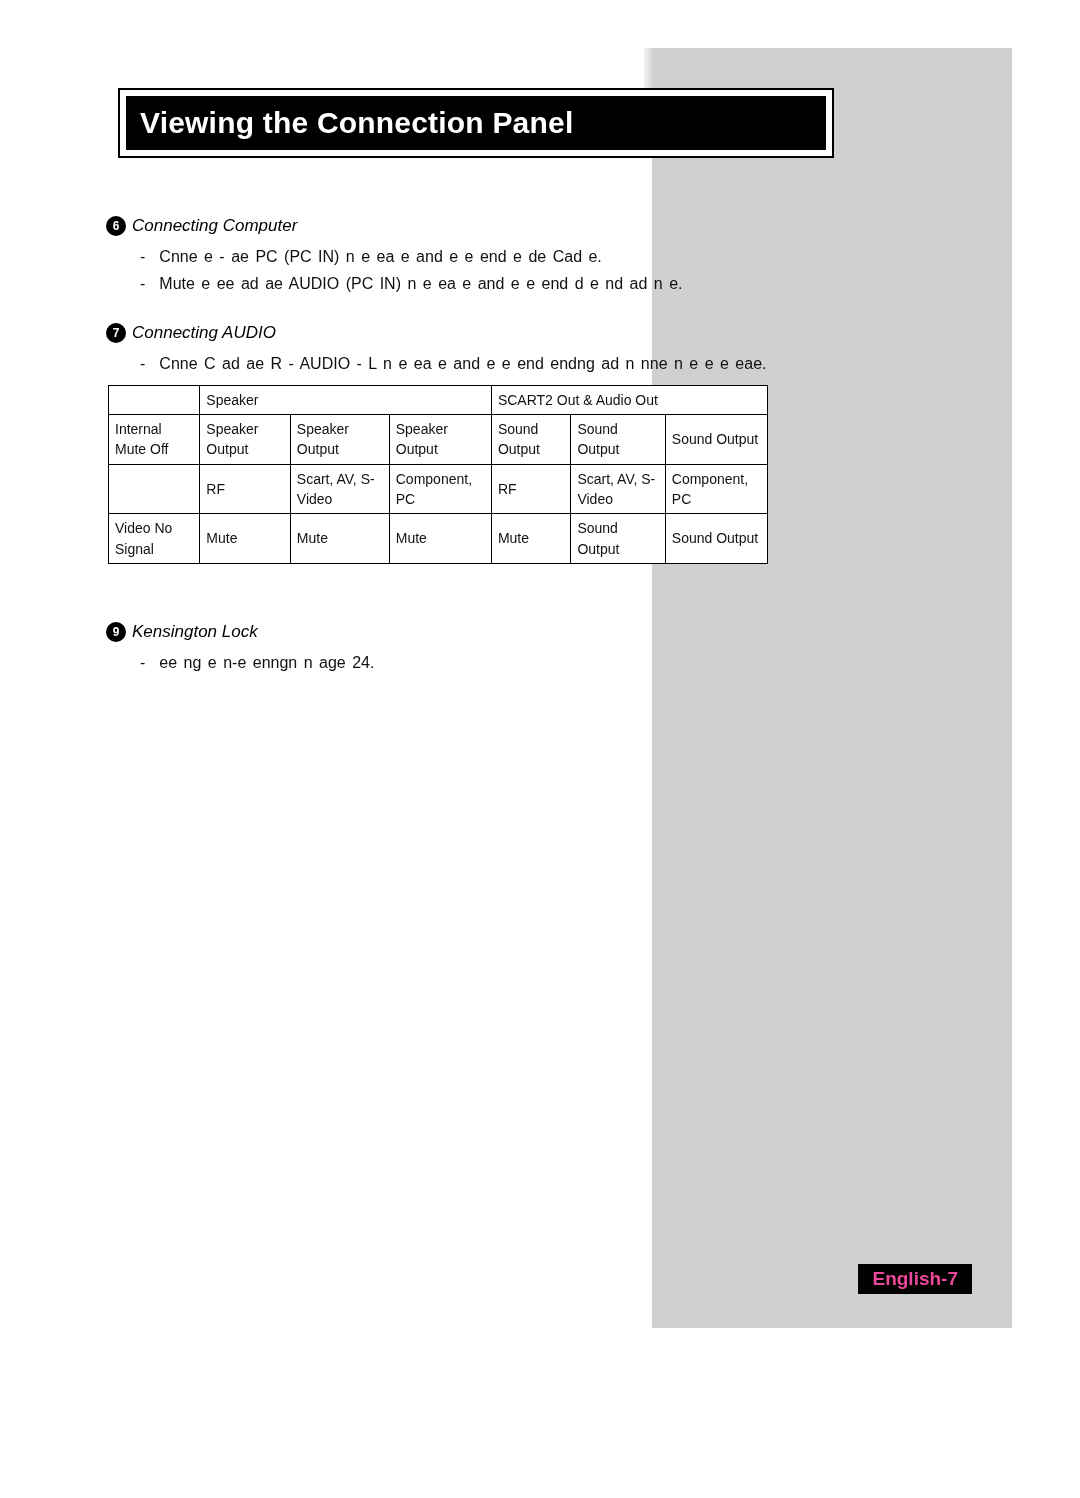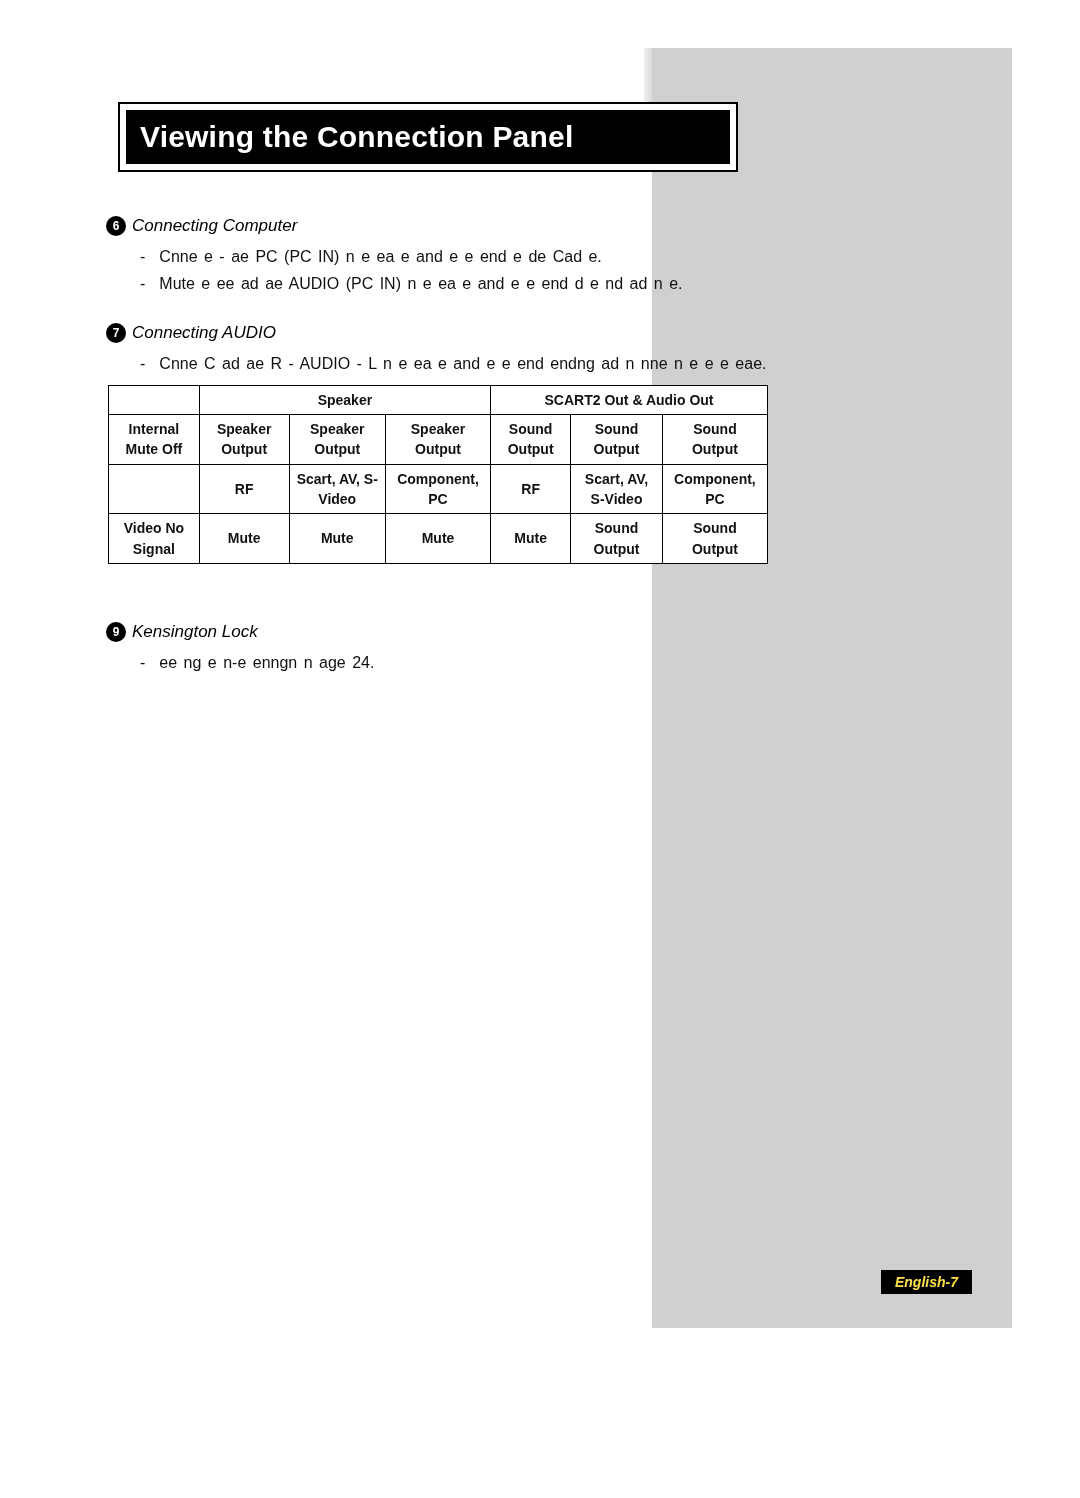--- a/index.html
+++ b/index.html
@@ -22,33 +22,32 @@
     top: 0;
     width: 8px;
     height: 80px;
     background: linear-gradient(to right, rgba(0,0,0,0.05), rgba(0,0,0,0.15));
   }
   .side-panel .page-num {
     position: absolute;
     right: 40px;
     bottom: 34px;
     background: #000;
-    color: #fde047;
-    font-size: 14px;
+    color: #ec4899;
+    font-size: 19px;
     font-weight: bold;
     padding: 4px 14px;
-    font-style: italic;
   }
 
   
   .title-wrap {
     position: absolute;
-    top: 102px;
+    top: 88px;
     left: 118px;
-    width: 620px;
+    width: 716px;
     border: 2px solid #000;
     background: #fff;
   }
   .title-bar {
     margin: 6px;
     background: #000;
     color: #fff;
     font-size: 30px;
     font-weight: 900;
     padding: 10px 14px;
@@ -87,22 +86,22 @@
     margin-top: 10px;
     margin-left: 2px;
     font-size: 14px;
     background: #fff;
     position: relative;
     z-index: 2;
   }
   table.audio th, table.audio td {
     border: 1px solid #000;
     padding: 4px 6px;
-    text-align: center;
-    font-weight: bold;
+    text-align: left;
+    font-weight: normal;
     vertical-align: middle;
   }
   table.audio .empty { background: #fff; }
 
   .sec9 { margin-top: 56px; }
 </style>
 </head>
 <body>
 
 <div class="page">

